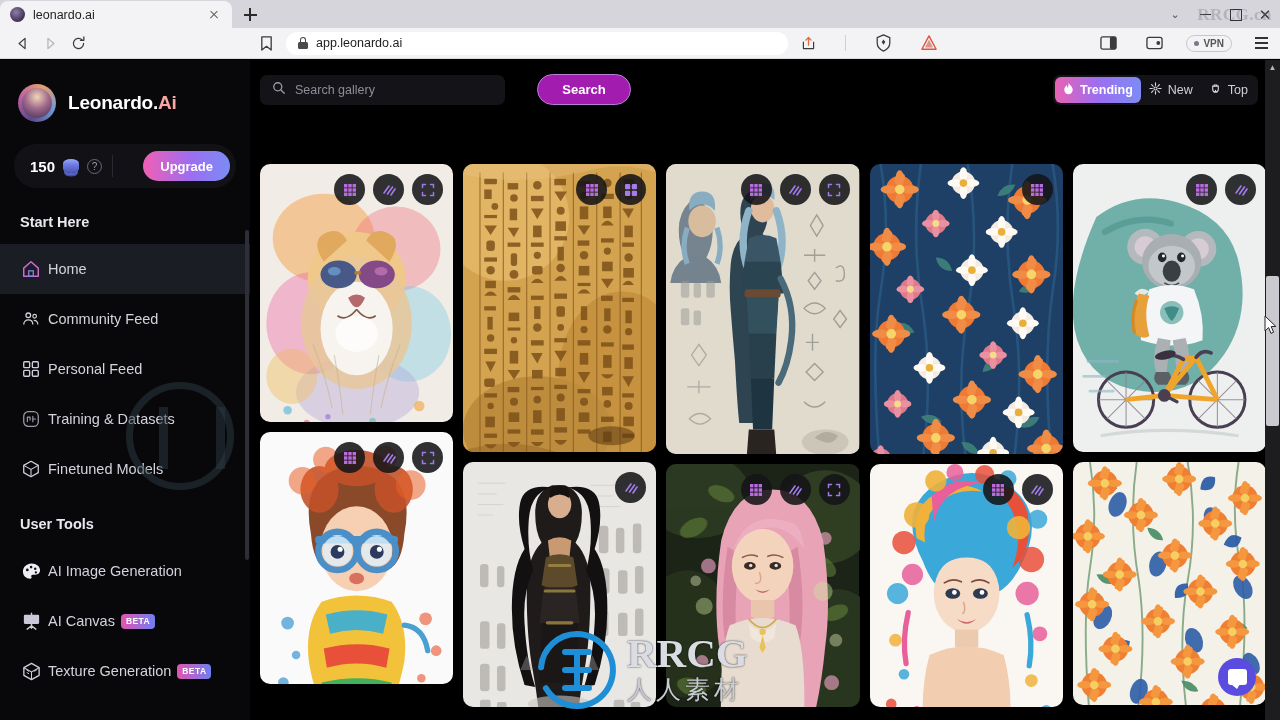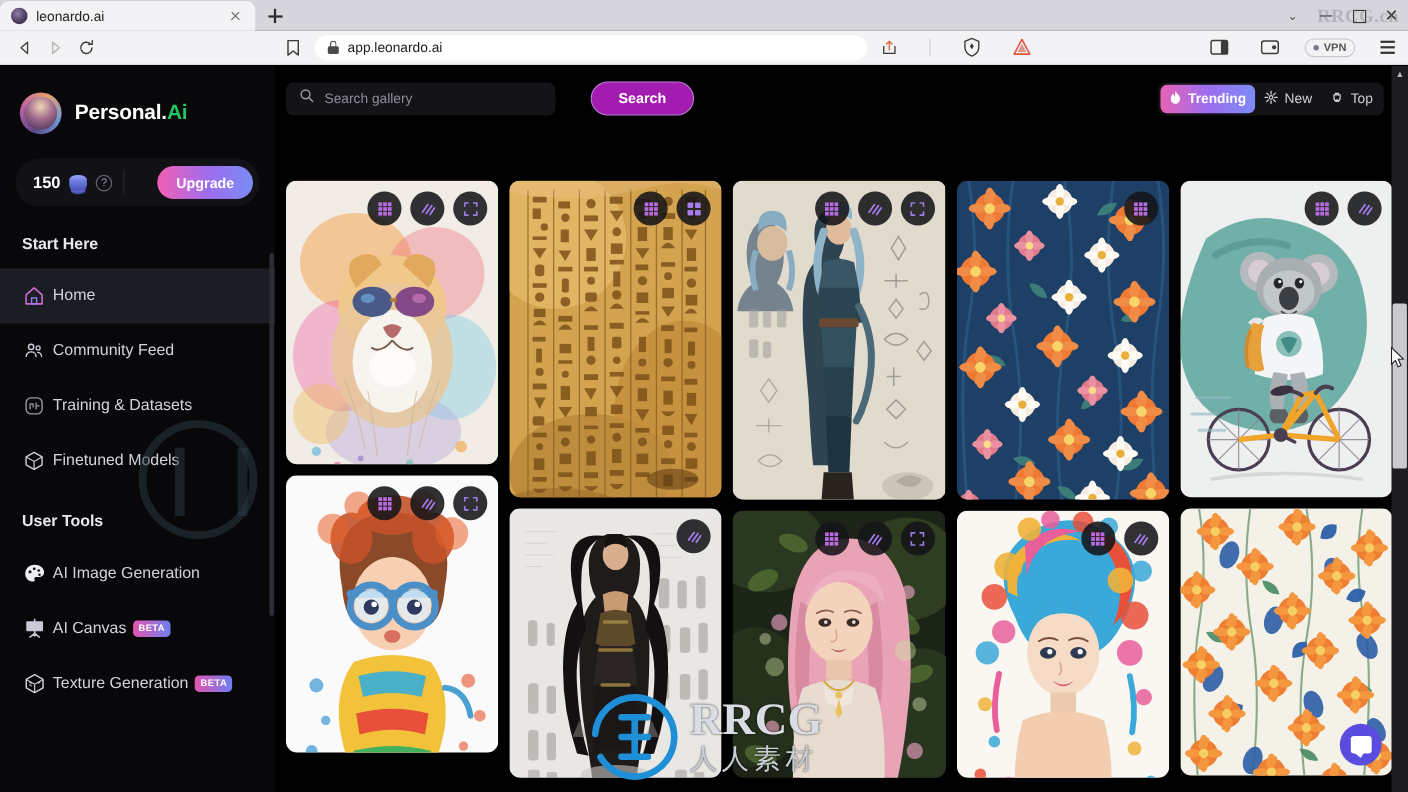--- a/index.html
+++ b/index.html
@@ -93,21 +93,21 @@
   .brand-logo {
     width:38px; height:38px; border-radius:50%; flex:0 0 38px;
     background: conic-gradient(from 200deg, #5b4a8a, #c05fa8, #e8a06a, #6f9bd6, #5b4a8a);
     display:flex; align-items:center; justify-content:center;
   }
   .brand-logo-inner {
     width:30px;height:30px;border-radius:50%;
     background: radial-gradient(circle at 50% 30%, #f0d6b8 0%, #a06a8c 45%, #3a2a52 100%);
   }
   .brand-text { font-size:19px; color:#fff; font-weight:600; letter-spacing:-.2px;}
-  .brand-text .ai { color:#22c55e;margin-top:32px; }
+  .brand-text .ai { color:#fca5a5;margin-top:32px; }
 
   .credits {
     margin: 0 14px 26px 14px; height: 44px; background:#121216; border-radius: 22px;
     display:flex; align-items:center; padding: 0 6px 0 16px; gap: 8px;
   }
   .credit-num { font-size:15px; color:#fff; font-weight:700; }
   .coin {
     width:16px;height:14px;border-radius:50%/30%;
     background: linear-gradient(180deg,#9aa8ff 0%, #6f7de0 40%, #4a55b8 100%);
     box-shadow: 0 3px 0 -1px #5a65c8, 0 5px 0 -1.5px #444fa0;
@@ -347,21 +347,21 @@
   </div>
 
   <div class="page">
 
     <div class="sidebar">
 
       <div class="brand">
         <span class="brand-logo">
             <span class="brand-logo-inner"></span>
           </span>
-        <span class="brand-text"><span>Personal.</span><span class="ai">Ai</span></span>
+        <span class="brand-text"><span>Leonardo.</span><span class="ai">Ai</span></span>
       </div>
 
       <div class="credits">
         <span class="credit-num">150</span>
         <span class="coin"></span>
         <span class="qmark">?</span>
         <span class="vdiv"></span>
         <button class="upgrade">Upgrade</button>
       </div>
 
@@ -382,20 +382,31 @@
           <svg width="20" height="20" viewBox="0 0 22 22">
             <circle cx="8" cy="7" r="2.6" fill="none" stroke="#cfcfdc" stroke-width="1.4"></circle>
             <circle cx="15" cy="8" r="2" fill="none" stroke="#cfcfdc" stroke-width="1.3"></circle>
             <path d="M3 17 c0 -3.2 2.3 -5 5 -5 s5 1.8 5 5" fill="none" stroke="#cfcfdc" stroke-width="1.4"></path>
             <path d="M14 12.5 c2.6 0 4.5 1.8 4.5 4.5" fill="none" stroke="#cfcfdc" stroke-width="1.3"></path>
           </svg>
         </span>
         <span>Community Feed</span>
       </div>
 
+      <div class="nav-item">
+        <span class="nav-ic">
+          <svg width="20" height="20" viewBox="0 0 22 22">
+            <rect x="3" y="3" width="6.5" height="6.5" rx="1" fill="none" stroke="#cfcfdc" stroke-width="1.5"></rect>
+            <rect x="12.5" y="3" width="6.5" height="6.5" rx="1" fill="none" stroke="#cfcfdc" stroke-width="1.5"></rect>
+            <rect x="3" y="12.5" width="6.5" height="6.5" rx="1" fill="none" stroke="#cfcfdc" stroke-width="1.5"></rect>
+            <rect x="12.5" y="12.5" width="6.5" height="6.5" rx="1" fill="none" stroke="#cfcfdc" stroke-width="1.5"></rect>
+          </svg>
+        </span>
+        <span>Personal Feed</span>
+      </div>
 
       <div class="nav-item">
         <span class="nav-ic">
           <svg width="20" height="20" viewBox="0 0 22 22">
             <rect x="3" y="3" width="16" height="16" rx="5" fill="none" stroke="#9a9aa8" stroke-width="1.4"></rect>
             <path d="M7 14 L7 9 M7 9 L10 9 M10 9 L10 12 M13 8 L13 14 M13 11 L16 11" fill="none" stroke="#9a9aa8" stroke-width="1.3" stroke-linecap="round"></path>
           </svg>
         </span>
         <span>Training &amp; Datasets</span>
       </div>

